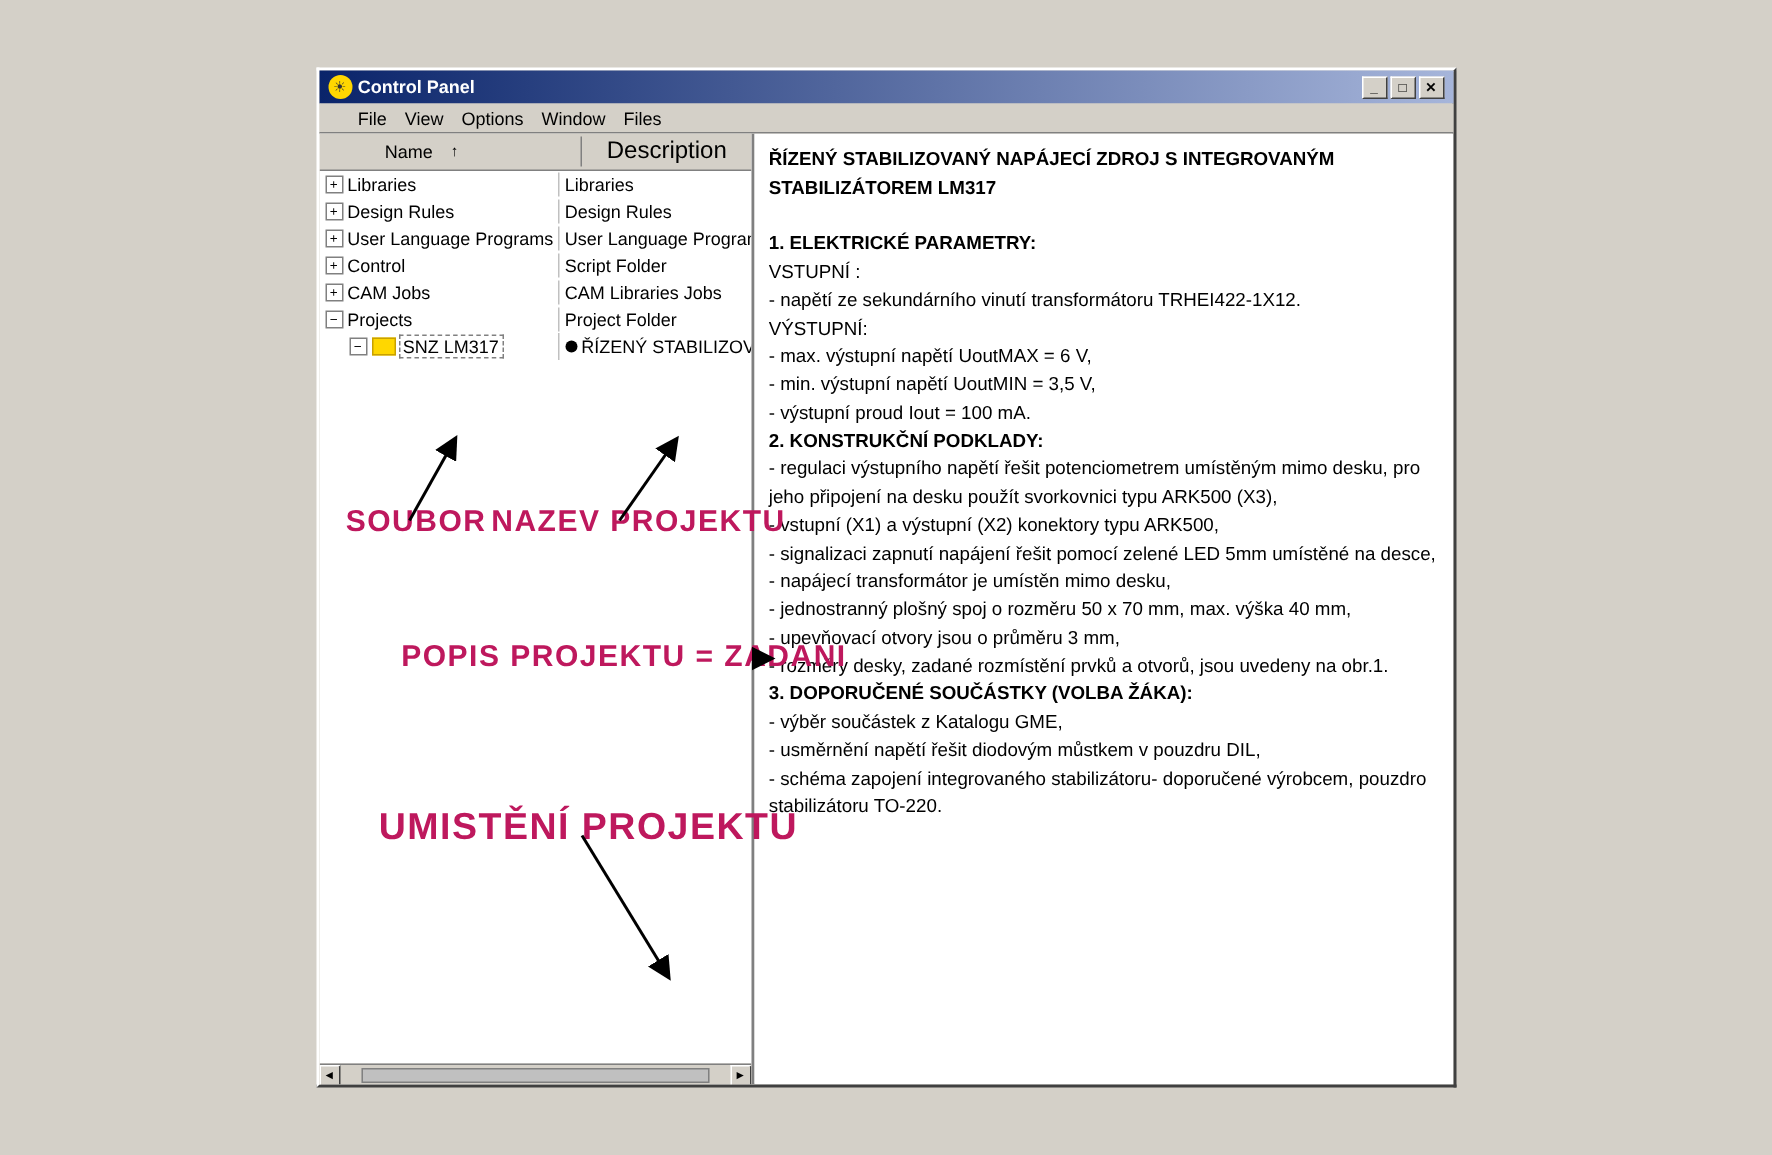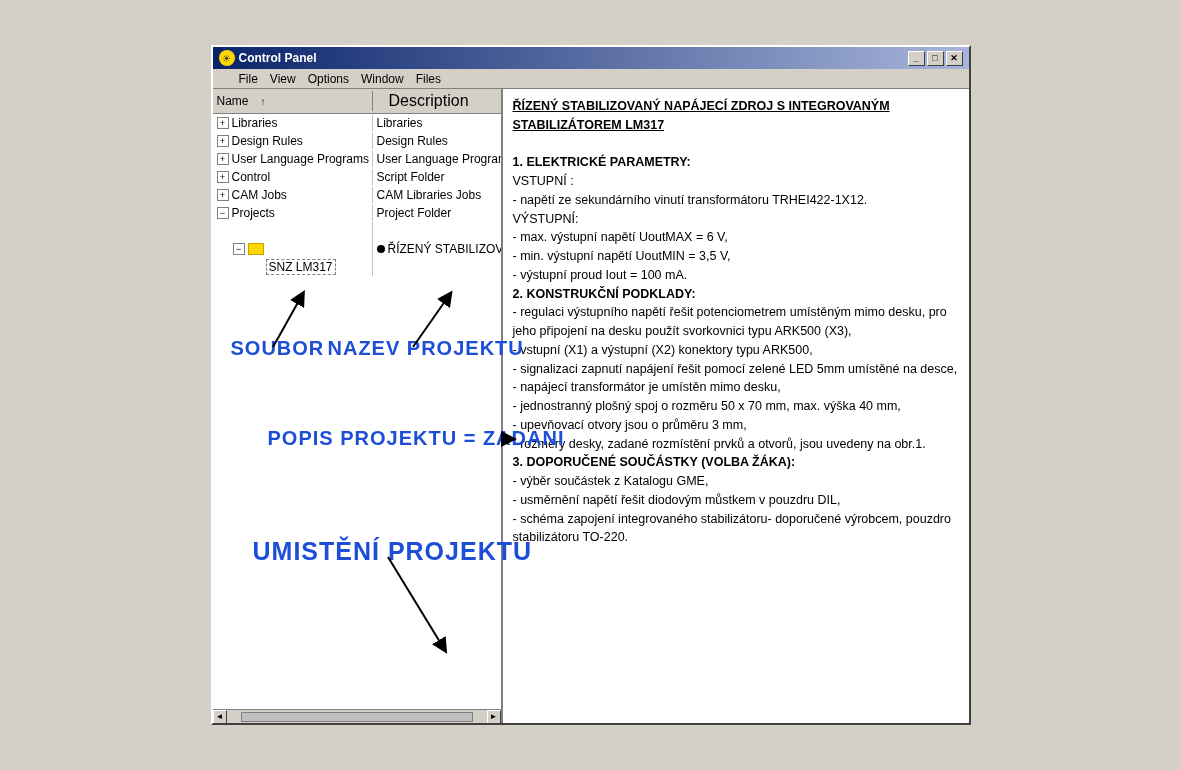--- a/index.html
+++ b/index.html
@@ -125,20 +125,21 @@
     .tree-header-name {
       width: 160px;
       padding: 1px 4px;
       font-size: 12px;
       font-weight: normal;
       color: #000;
       border-right: 1px solid #808080;
       display: flex;
       align-items: center;
       gap: 12px;
+      margin-left: 40px;
     }
     .sort-arrow {
       font-size: 10px;
     }
     .tree-header-desc {
       flex: 1;
       padding: 1px 16px;
       font-size: 16px;
       color: #000;
     }
@@ -191,21 +192,20 @@
     .indent1 { padding-left: 4px; }
     .indent2 { padding-left: 20px; }
 
     
     .project-item-name {
       border: 1px dashed #808080;
       padding: 0 2px;
       background: #fff;
       color: #000;
       font-size: 12px;
-      margin-top: 36px;
     }
 
     
     .left-scroll {
       height: 14px;
       background: #d4d0c8;
       border-top: 1px solid #808080;
       display: flex;
       align-items: center;
       flex-shrink: 0;
@@ -262,21 +262,21 @@
       left: 0;
       width: 100%;
       height: 100%;
       pointer-events: none;
     }
 
     .annotation-text {
       position: absolute;
       font-size: 18px;
       font-weight: 900;
-      color: #1d4ed8;
+      color: #be185d;
       letter-spacing: 1px;
     }
 
     .arrow-svg {
       position: absolute;
       overflow: visible;
     }
 
     
     .circle-bullet {
@@ -392,21 +392,21 @@
       </div>
 
       <div class="left-scroll">
         <div class="scroll-arrow">◄</div>
         <div class="hscroll-track"></div>
         <div class="scroll-arrow">►</div>
       </div>
     </div>
 
     <div class="right-panel">
-      <p style="font-weight:bold;text-decoration:underline;">ŘÍZENÝ STABILIZOVANÝ NAPÁJECÍ ZDROJ S INTEGROVANÝM STABILIZÁTOREM LM317</p>
+      <p style="font-weight:bold;">ŘÍZENÝ STABILIZOVANÝ NAPÁJECÍ ZDROJ S INTEGROVANÝM STABILIZÁTOREM LM317</p>
       <br>
       <p><strong>1. ELEKTRICKÉ PARAMETRY:</strong><br>
       VSTUPNÍ :<br>
       - napětí ze sekundárního vinutí transformátoru TRHEI422-1X12.<br>
       VÝSTUPNÍ:<br>
       - max. výstupní napětí UoutMAX = 6 V,<br>
       - min. výstupní napětí UoutMIN  = 3,5 V,<br>
       - výstupní proud Iout = 100 mA.</p>
       <p><strong>2. KONSTRUKČNÍ PODKLADY:</strong><br>
       - regulaci výstupního napětí řešit potenciometrem umístěným mimo desku, pro jeho připojení na desku použít svorkovnici typu ARK500 (X3),<br>

